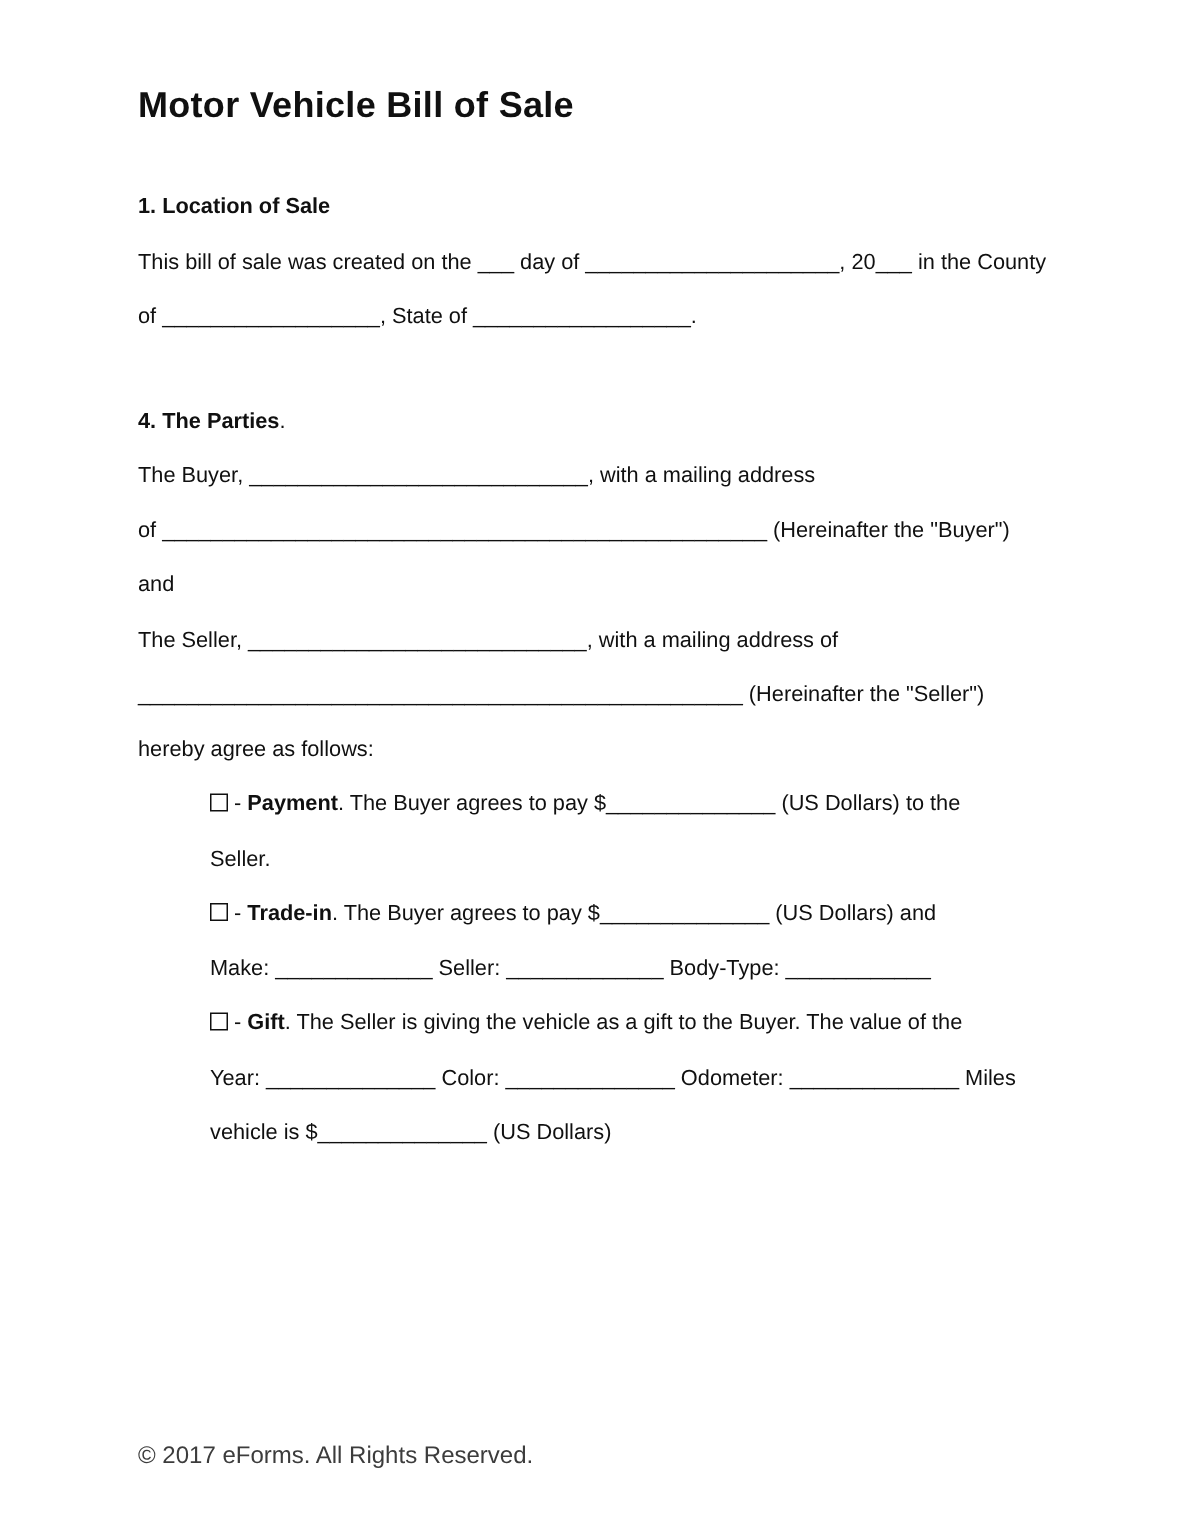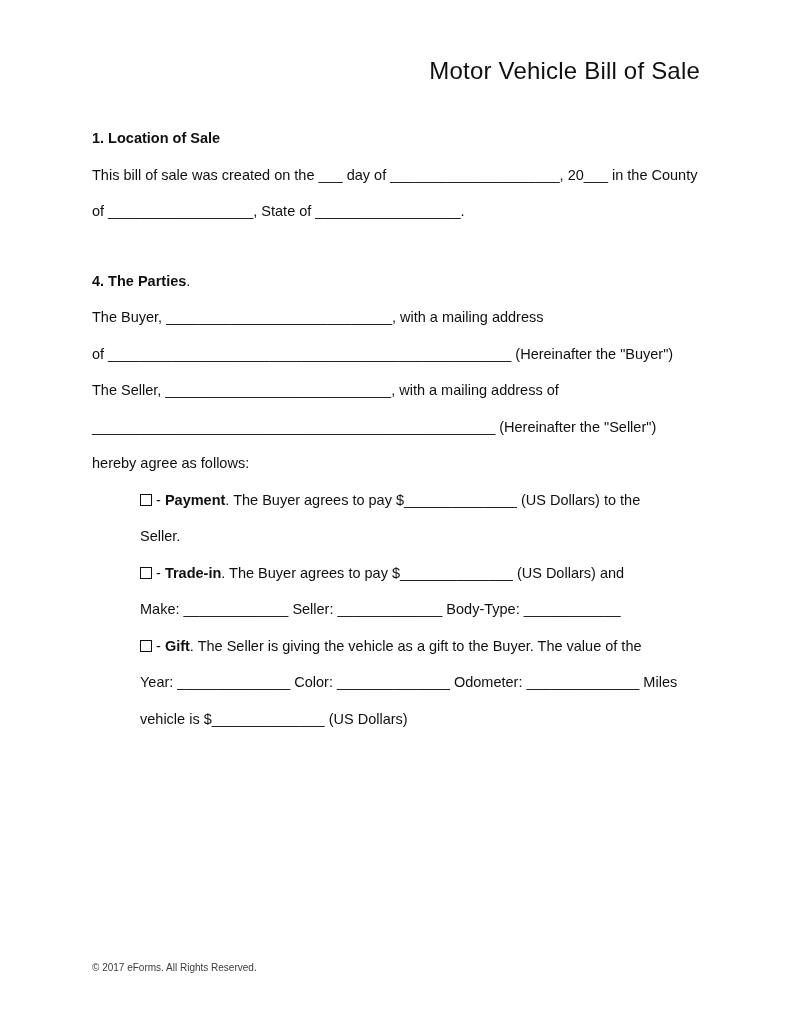--- a/index.html
+++ b/index.html
@@ -11,22 +11,22 @@
     color: #101010;
     font-family: "Liberation Sans", "DejaVu Sans", sans-serif;
     font-size: 14.5px;
     overflow: hidden;
   }
   .content { padding: 0 91px 0 92px; }
   .doc-title {
     margin-top: 57px;
     line-height: 28px;
     font-size: 24px;
-    font-weight: 400;
-    text-align: right;
+    font-weight: 700;
+    text-align: left;
     letter-spacing: 0.2px;
   }
   .line { line-height: 36.5px; white-space: pre; }
   .heading { font-weight: 700; }
   .heading .tail { font-weight: 400; }
   .mt-sec1 { margin-top: 35px; }
   .mt-sec  { margin-top: 33px; }
   .mt-sec3 { margin-top: 29px; }
   .b { font-weight: 700; }
   .indent { margin-left: 48px; }
@@ -35,40 +35,41 @@
     width: 10px;
     height: 10px;
     border: 1.4px solid #101010;
     vertical-align: -1px;
     background: #ffffff;
   }
   .footer {
     position: absolute;
     left: 92px;
     top: 962px;
-    font-size: 10px;
+    font-size: 16px;
     color: #3c3c3c;
     white-space: pre;
   }
 </style>
 </head>
 <body>
 
 <div class="page">
   <div class="content">
 
     <div class="doc-title">Motor Vehicle Bill of Sale</div>
 
     <div class="line heading mt-sec1">1. Location of Sale</div>
     <div class="line">This bill of sale was created on the ___ day of _____________________, 20___ in the County</div>
     <div class="line">of __________________, State of __________________.</div>
 
     <div class="line heading mt-sec"><span>4. The Parties</span><span class="tail">.</span></div>
     <div class="line">The Buyer, ____________________________, with a mailing address</div>
     <div class="line">of __________________________________________________ (Hereinafter the "Buyer")</div>
+    <div class="line">and</div>
     <div class="line">The Seller, ____________________________, with a mailing address of</div>
     <div class="line">__________________________________________________ (Hereinafter the "Seller")</div>
     <div class="line">hereby agree as follows:</div>
 
 
     <div class="indent">
       <div class="line"><span class="cb"></span><span> - </span><span class="b">Payment</span><span>. The Buyer agrees to pay $______________ (US Dollars) to the</span></div>
       <div class="line">Seller.</div>
 
       <div class="line"><span class="cb"></span><span> - </span><span class="b">Trade-in</span><span>. The Buyer agrees to pay $______________ (US Dollars) and</span></div>

